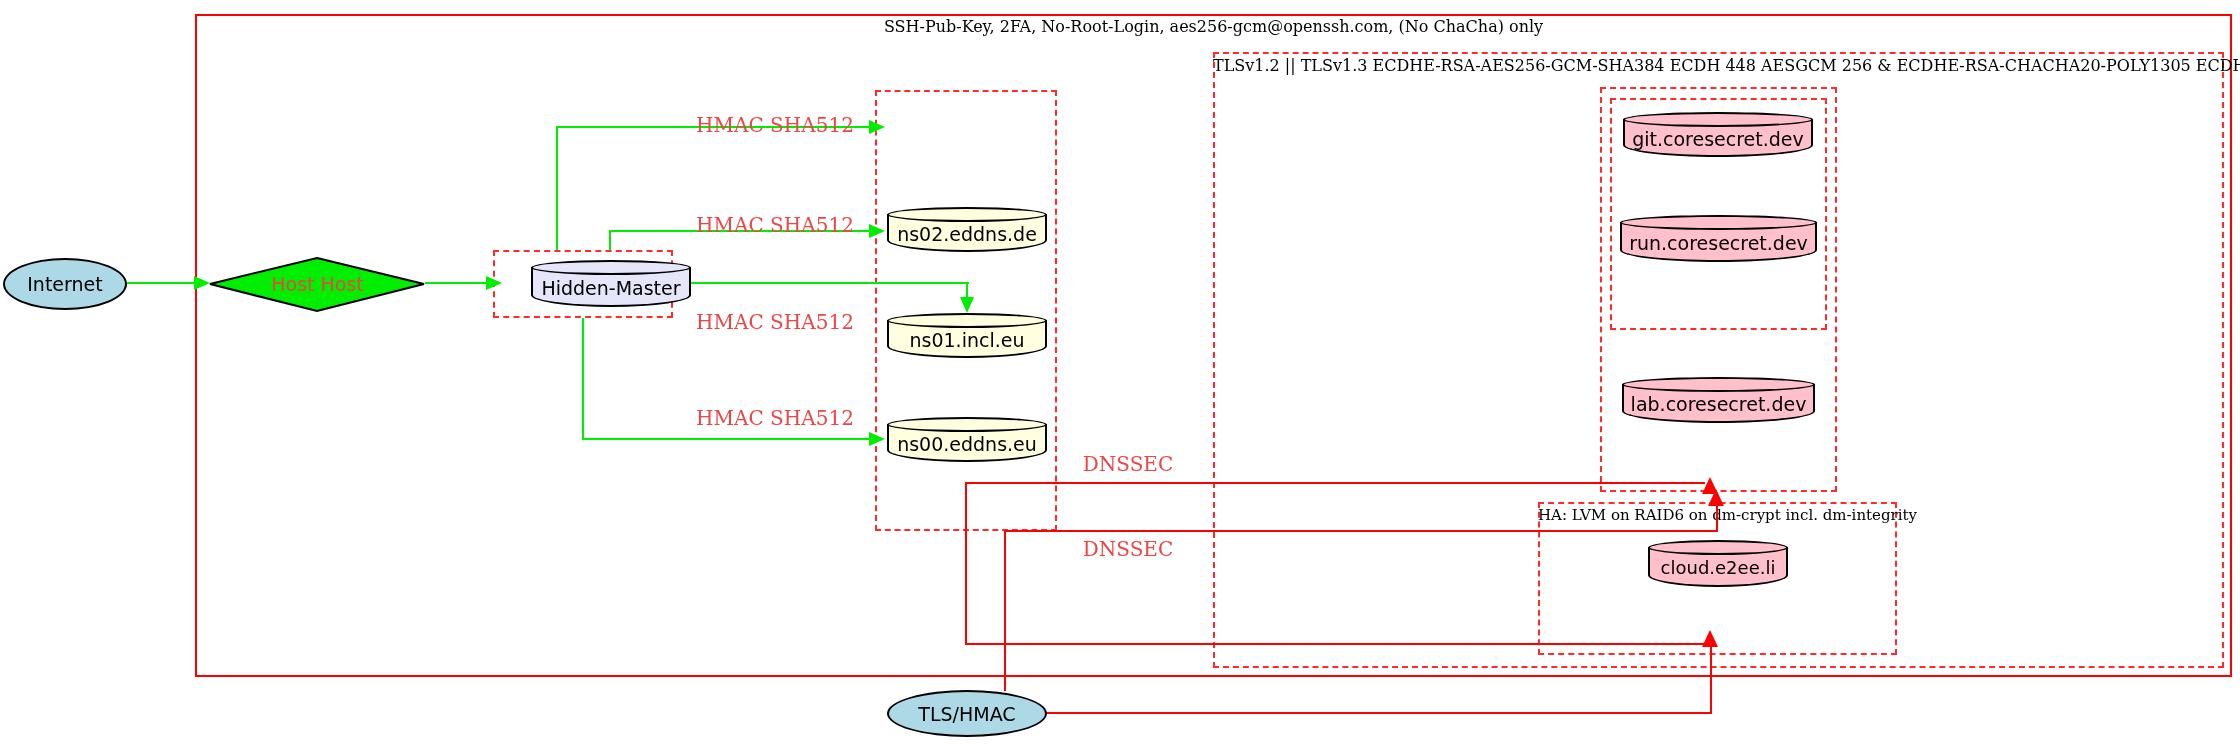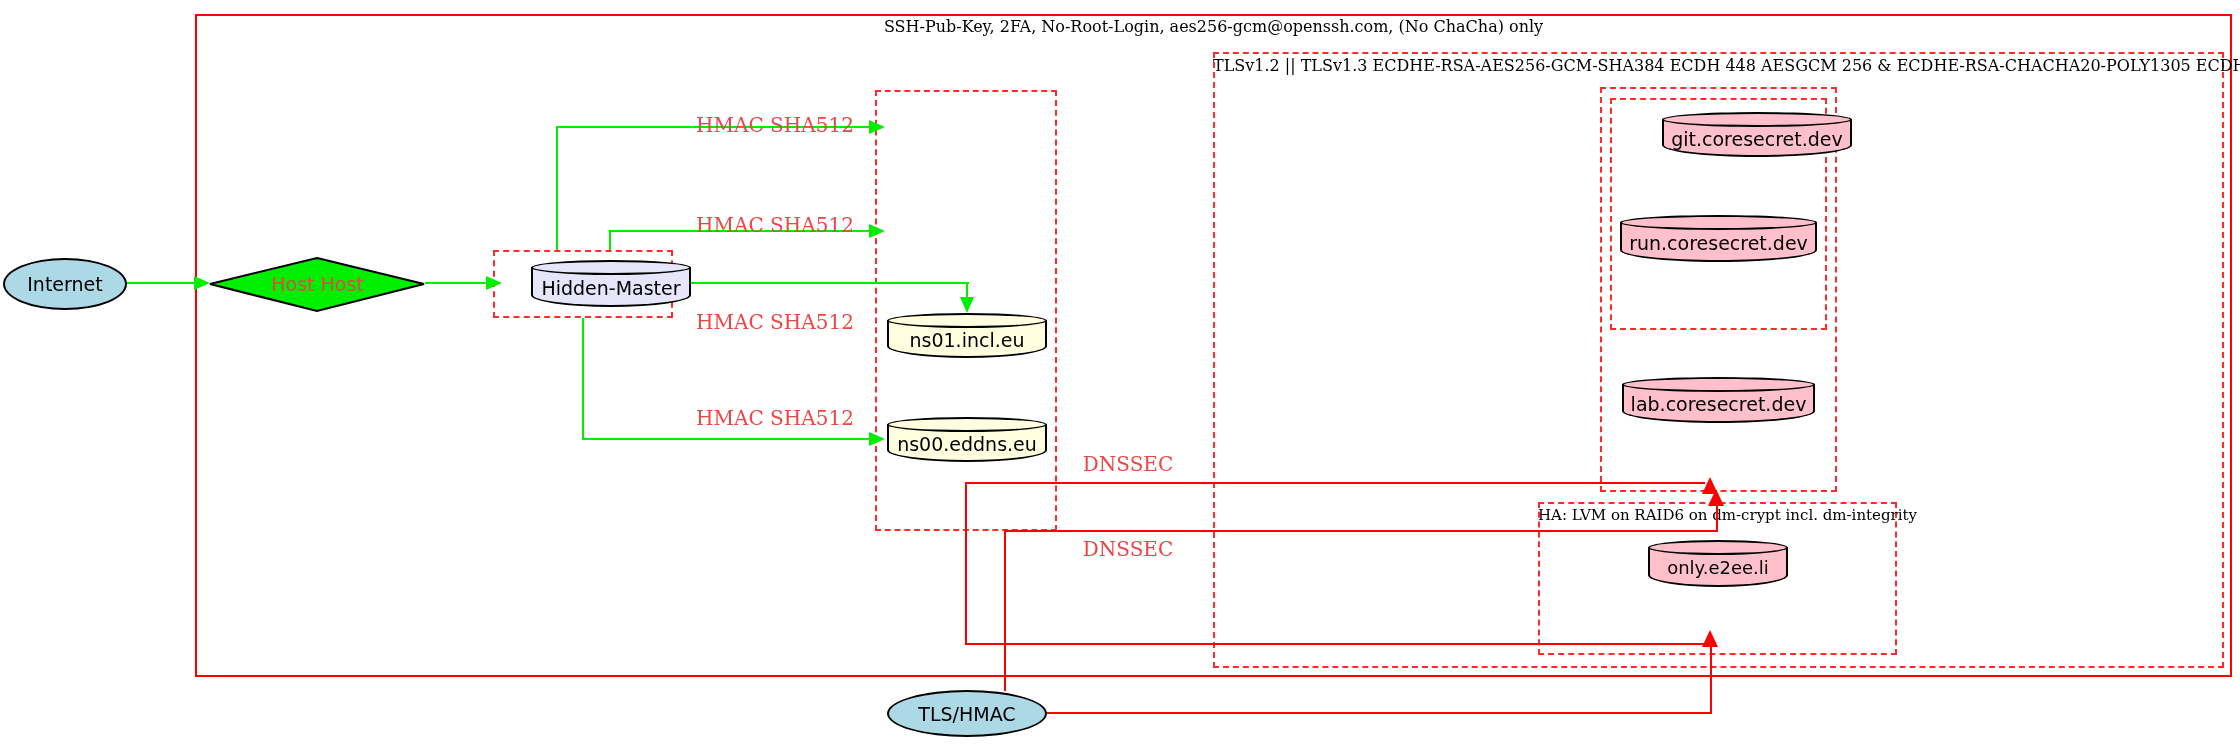--- a/index.html
+++ b/index.html
@@ -116,49 +116,54 @@
     <polygon points="109,2 216,28 109,55 2,28" fill="#00ee00" stroke="#000" stroke-width="2"></polygon>
   </svg>
   <div class="edge-label" style="left:208px;top:273px;width:219px;font-family:'DejaVu Sans',sans-serif;font-size:19px;">Host Host</div>
 
   <div class="cylinder fill-lavender" style="left:503px;top:260px;width:160px;height:47px;margin-left:28px;">
     <div class="cyl-body"></div>
     <div class="cyl-top"></div>
     <div class="cyl-label">Hidden-Master</div>
   </div>
 
+  <div class="cylinder fill-yellow" style="left:887px;top:207px;width:160px;height:45px;">
+    <div class="cyl-body"></div>
+    <div class="cyl-top"></div>
+    <div class="cyl-label">ns02.eddns.de</div>
+  </div>
   <div class="cylinder fill-yellow" style="left:887px;top:313px;width:160px;height:45px;">
     <div class="cyl-body"></div>
     <div class="cyl-top"></div>
     <div class="cyl-label">ns01.incl.eu</div>
   </div>
   <div class="cylinder fill-yellow" style="left:887px;top:417px;width:160px;height:45px;">
     <div class="cyl-body"></div>
     <div class="cyl-top"></div>
     <div class="cyl-label">ns00.eddns.eu</div>
   </div>
 
-  <div class="cylinder fill-pink" style="left:1623px;top:112px;width:190px;height:45px;margin-left:39px;">
+  <div class="cylinder fill-pink" style="left:1623px;top:112px;width:190px;height:45px;">
     <div class="cyl-body"></div>
     <div class="cyl-top"></div>
     <div class="cyl-label">git.coresecret.dev</div>
   </div>
   <div class="cylinder fill-pink" style="left:1620px;top:215px;width:197px;height:47px;">
     <div class="cyl-body"></div>
     <div class="cyl-top"></div>
     <div class="cyl-label">run.coresecret.dev</div>
   </div>
   <div class="cylinder fill-pink" style="left:1622px;top:377px;width:193px;height:46px;">
     <div class="cyl-body"></div>
     <div class="cyl-top"></div>
     <div class="cyl-label">lab.coresecret.dev</div>
   </div>
   <div class="cylinder fill-pink" style="left:1648px;top:540px;width:140px;height:47px;">
     <div class="cyl-body"></div>
     <div class="cyl-top"></div>
-    <div class="cyl-label" style="font-size:18px;">only.e2ee.li</div>
+    <div class="cyl-label" style="font-size:18px;">cloud.e2ee.li</div>
   </div>
 
   <div class="ellipse-node" style="left:887px;top:690px;width:160px;height:47px;background:#add8e6;">
     <span>TLS/HMAC</span>
   </div>
 
 </div>
 
 </body></html>

